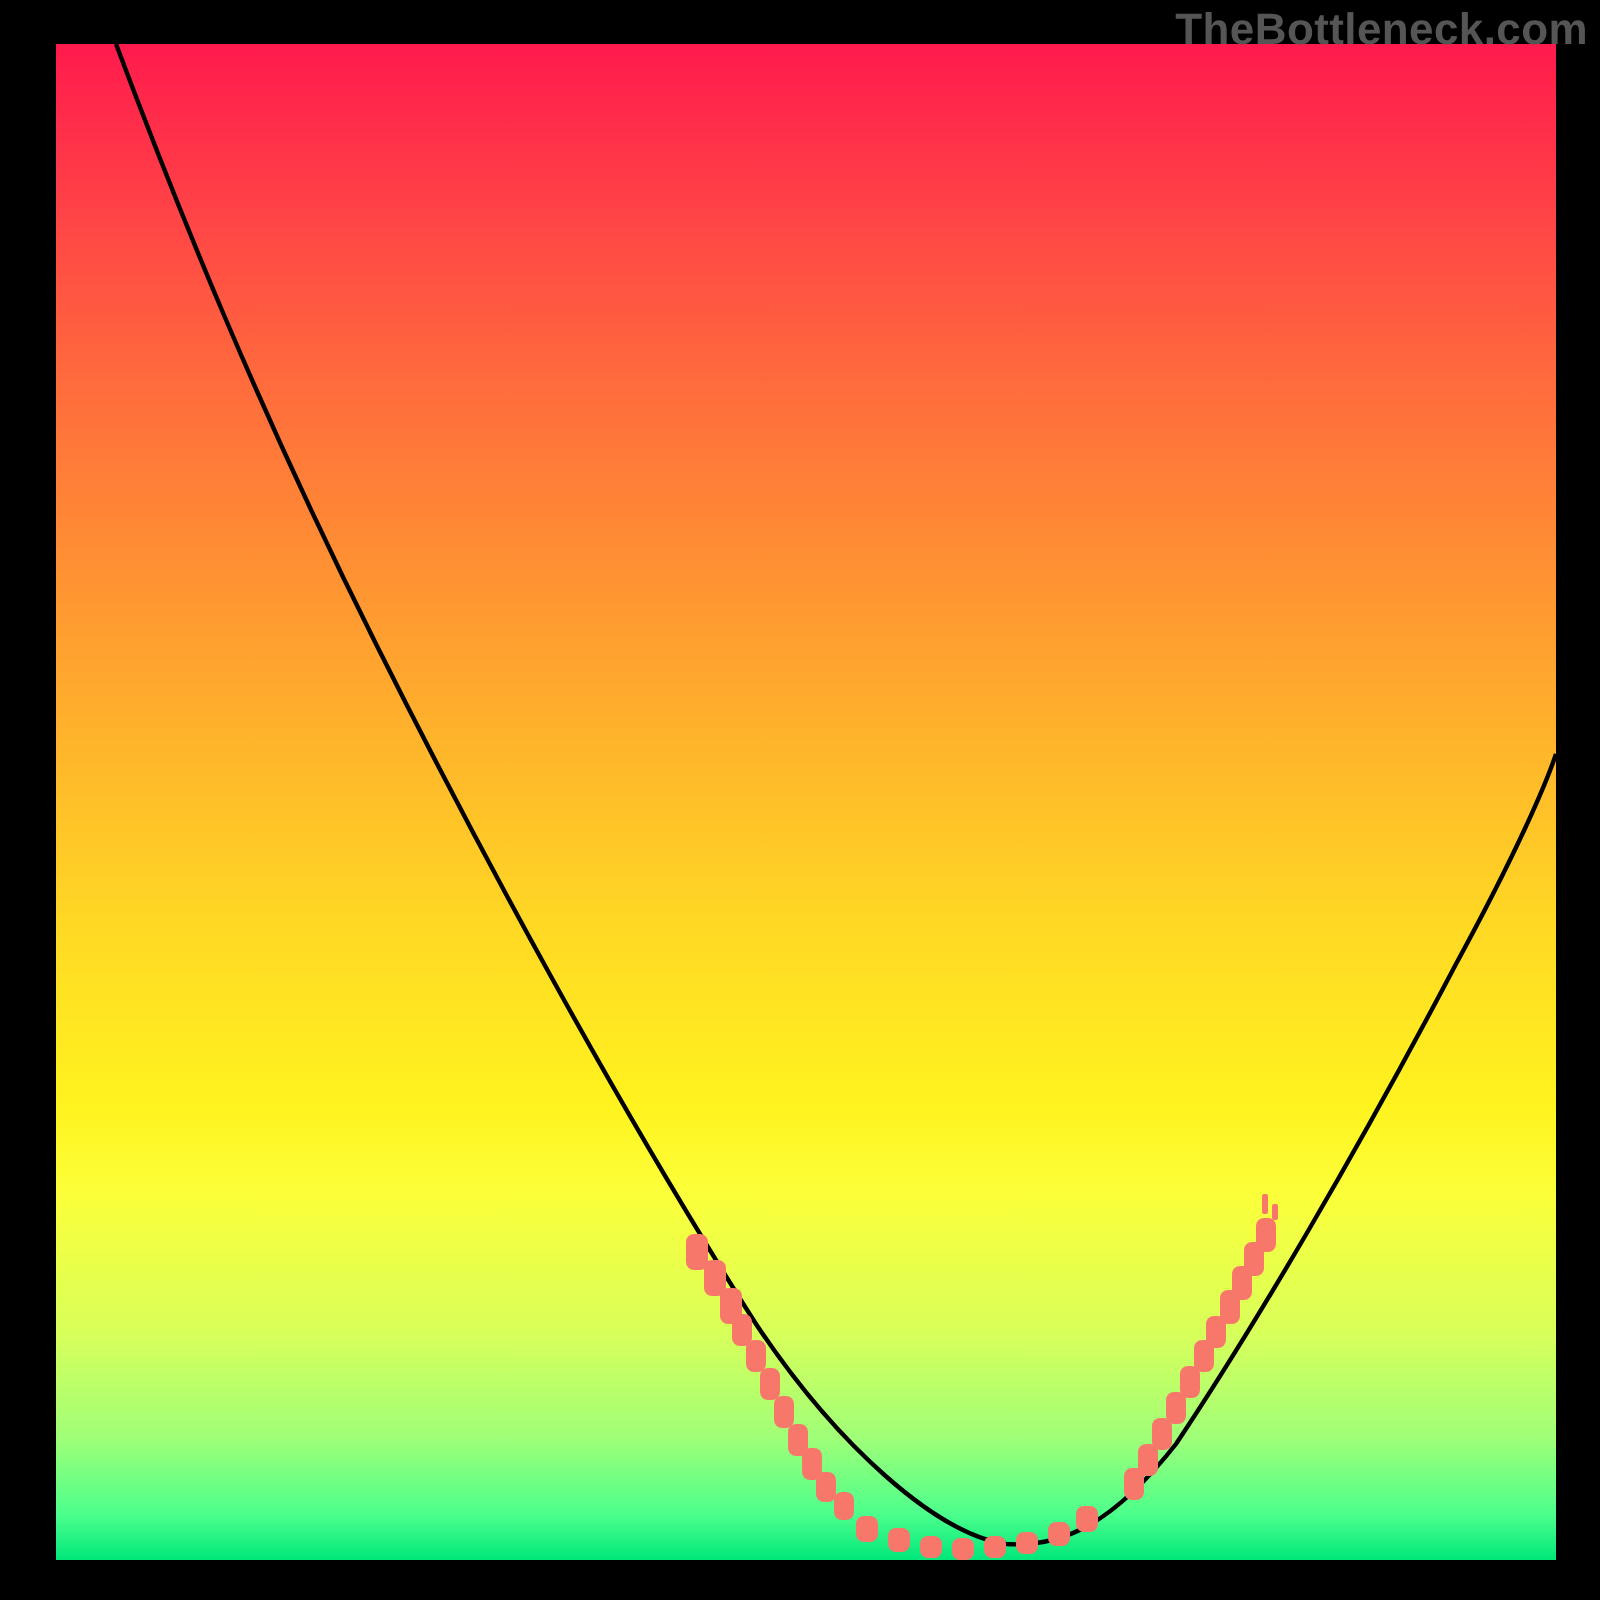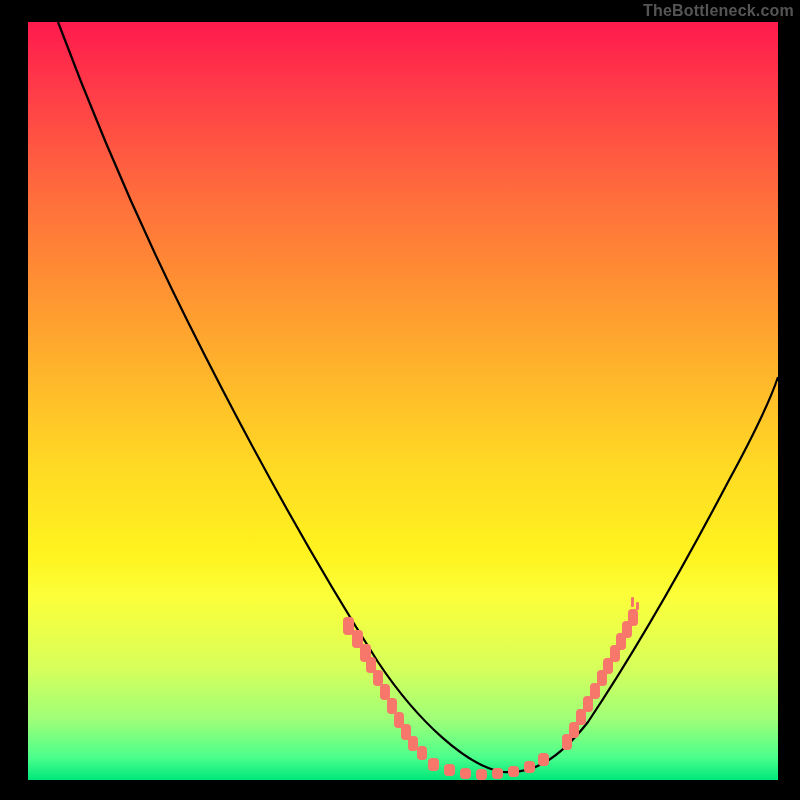--- a/index.html
+++ b/index.html
@@ -38,21 +38,21 @@
       #9fff78 92%,
       #4cff8c 97%,
       #00e77a 100%
     );
   }
   .watermark {
     position: absolute;
     top: 2px;
     right: 6px;
     color: #555;
-    font-size: 16px;
+    font-size: 22px;
     font-weight: 600;
     letter-spacing: 0.2px;
     user-select: none;
   }
   svg.curve {
     position: absolute;
     left: 0;
     top: 0;
     width: 750px;
     height: 758px;

